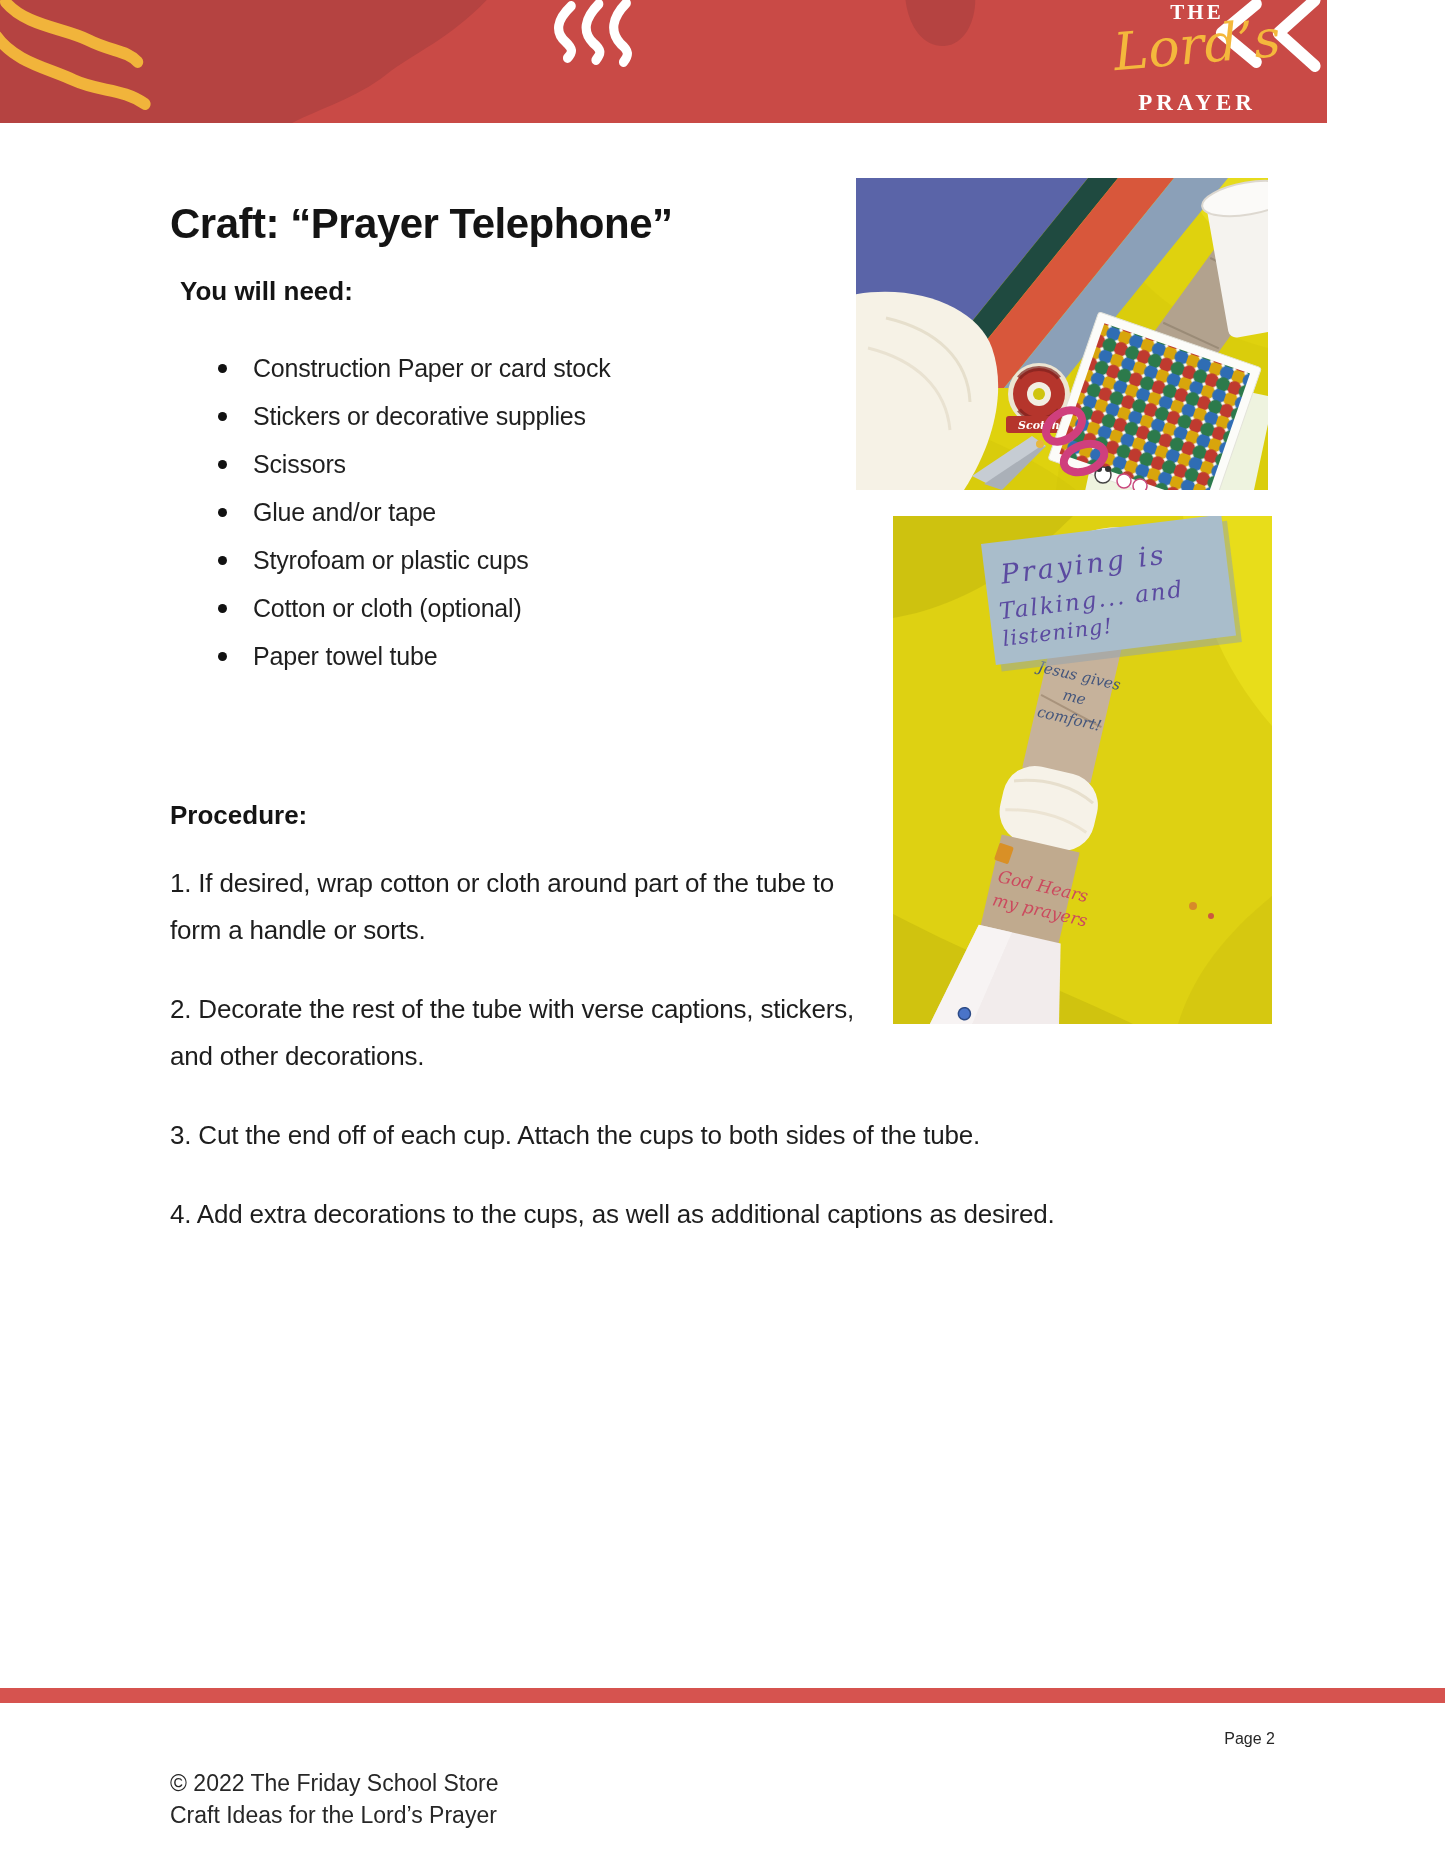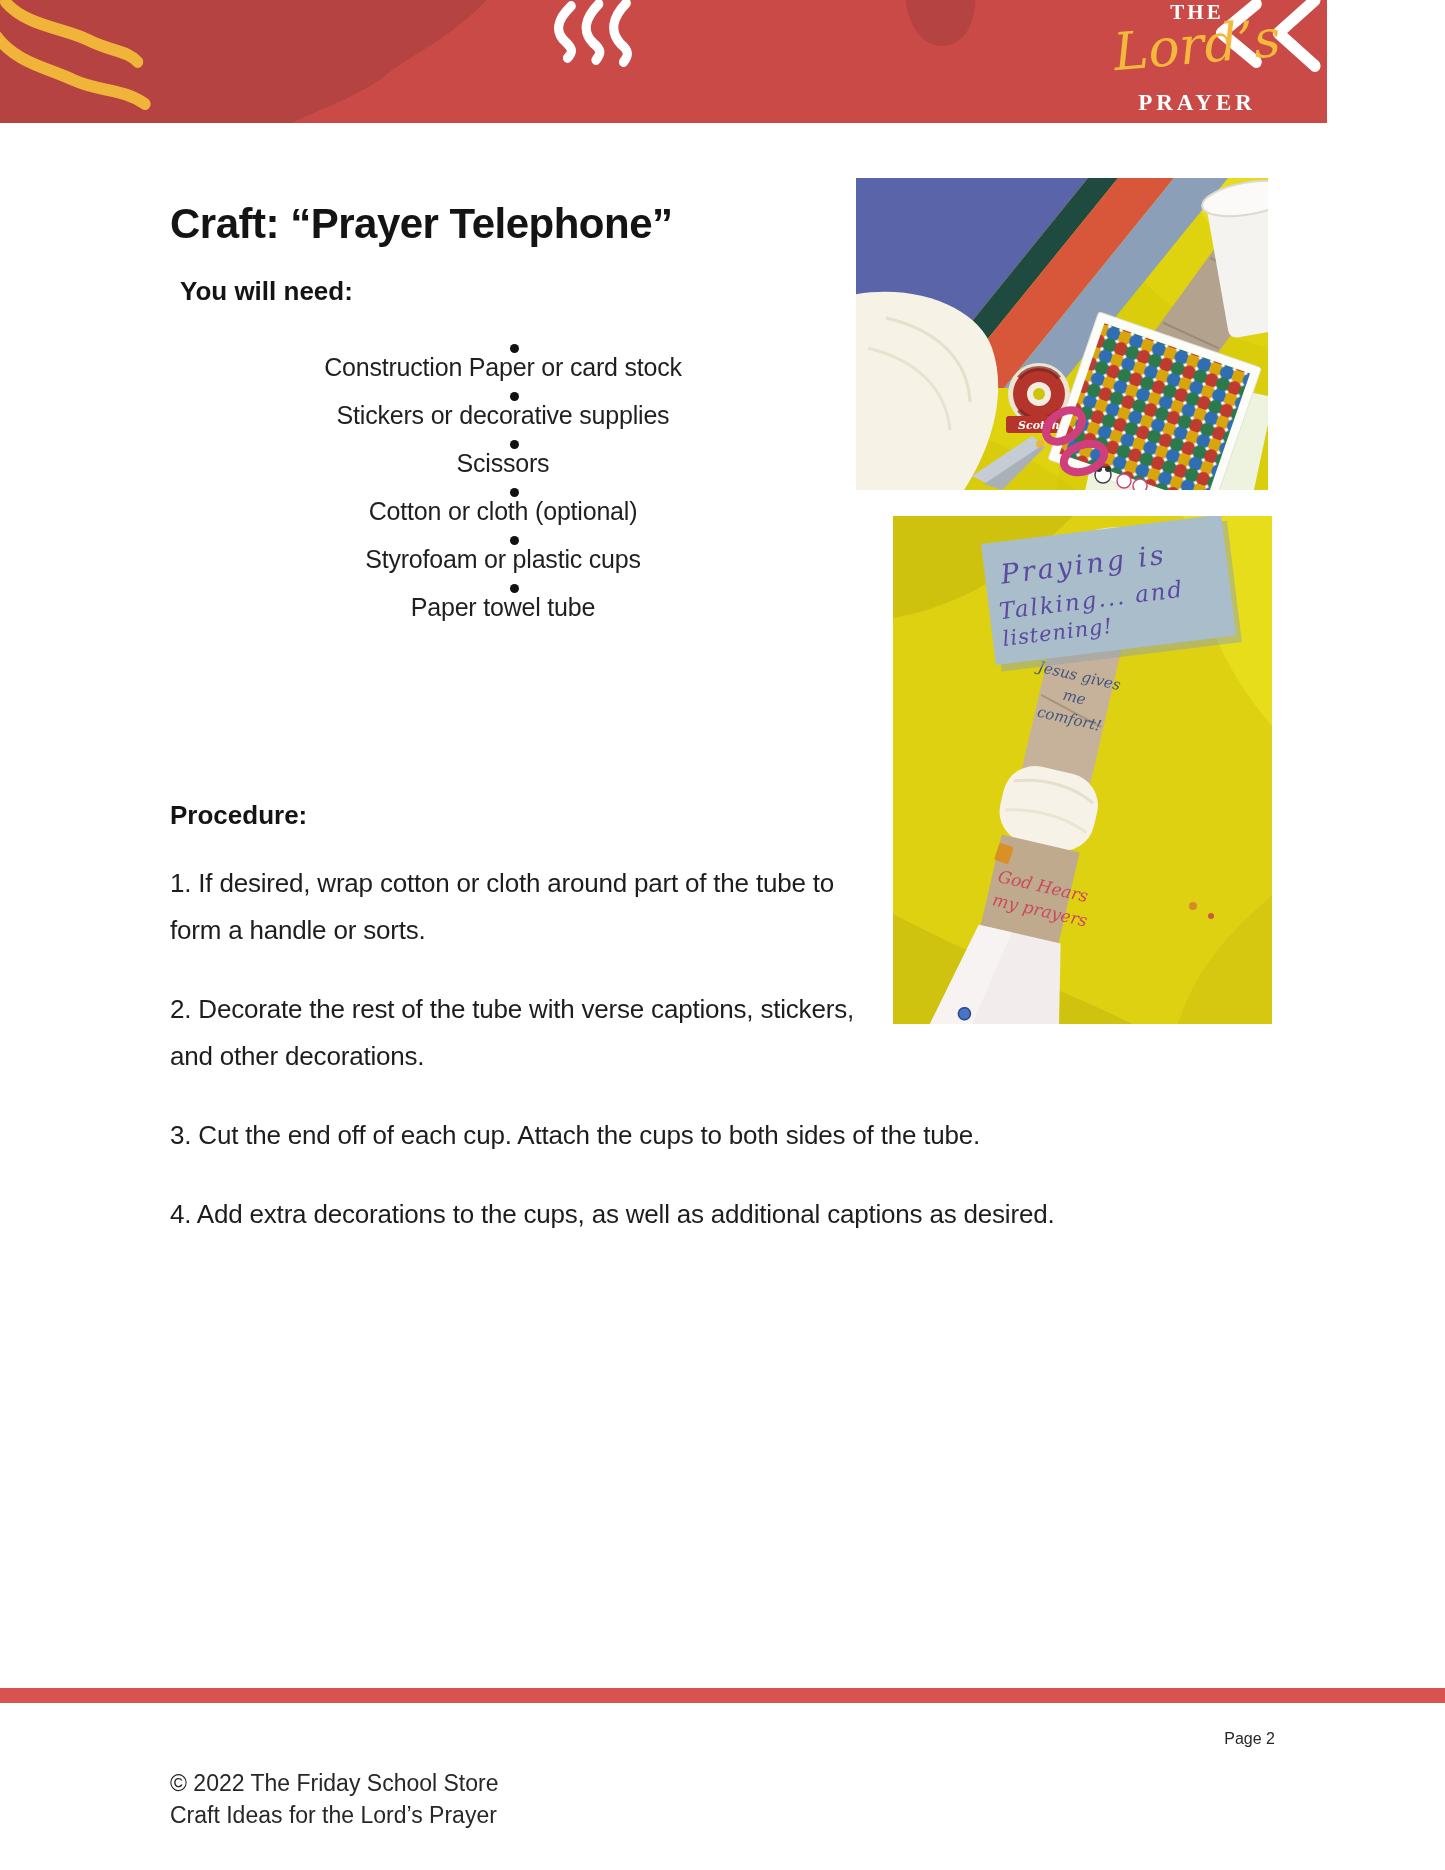--- a/index.html
+++ b/index.html
@@ -15,21 +15,21 @@
   .logo-lords{font-family:"DejaVu Serif",serif;font-style:italic;font-size:52px;
               color:#f4b83c;margin-top:-4px;transform:rotate(-5deg);}
   .logo-prayer{font-family:"Liberation Serif",serif;font-weight:bold;font-size:23px;
                letter-spacing:4px;color:#fff;margin-top:20px;}
 
   
   .title{position:absolute;left:170px;top:172px;font-weight:700;font-size:42px;
          letter-spacing:-0.5px;color:#141414;}
   .needs-heading{position:absolute;left:180px;top:276px;font-weight:700;font-size:26px;color:#141414;}
   .materials{position:absolute;left:170px;top:344px;width:640px;list-style:none;margin:0;padding:0;}
-  .materials li{display:flex;align-items:center;height:48px;font-size:25px;color:#1f1f1f;flex-direction:column;}
+  .materials li{display:flex;align-items:center;height:48px;font-size:25px;color:#1f1f1f;}
   .materials .dot{flex:none;width:9px;height:9px;border-radius:50%;background:#111;margin-left:48px;}
   .materials .label{margin-left:26px;letter-spacing:-0.2px;}
 
   .proc-heading{position:absolute;left:170px;top:800px;font-weight:700;font-size:26px;color:#141414;}
   .steps{position:absolute;left:170px;top:860px;width:1128px;}
   .steps p{margin:0 0 32px 0;font-size:26px;line-height:47px;letter-spacing:-0.2px;color:#1d1d1d;}
   .steps p.narrow{max-width:705px;}
 
   
   .photo{position:absolute;overflow:hidden;}
@@ -86,25 +86,29 @@
     <li>
         <span class="dot"></span>
         <span class="label">Stickers or decorative supplies</span>
       </li>
     <li>
         <span class="dot"></span>
         <span class="label">Scissors</span>
       </li>
     <li>
         <span class="dot"></span>
+        <span class="label">Glue and/or tape</span>
+      </li>
+    <li>
+        <span class="dot"></span>
+        <span class="label">Styrofoam or plastic cups</span>
+      </li>
+    <li>
+        <span class="dot"></span>
         <span class="label">Cotton or cloth (optional)</span>
-      </li>
-    <li>
-        <span class="dot"></span>
-        <span class="label">Styrofoam or plastic cups</span>
       </li>
     <li>
         <span class="dot"></span>
         <span class="label">Paper towel tube</span>
       </li>
   </ul>
 
   <div class="proc-heading">Procedure:</div>
   <div class="steps">
     <p class="narrow">1. If desired, wrap cotton or cloth around part of the tube to form a handle or sorts.</p>

